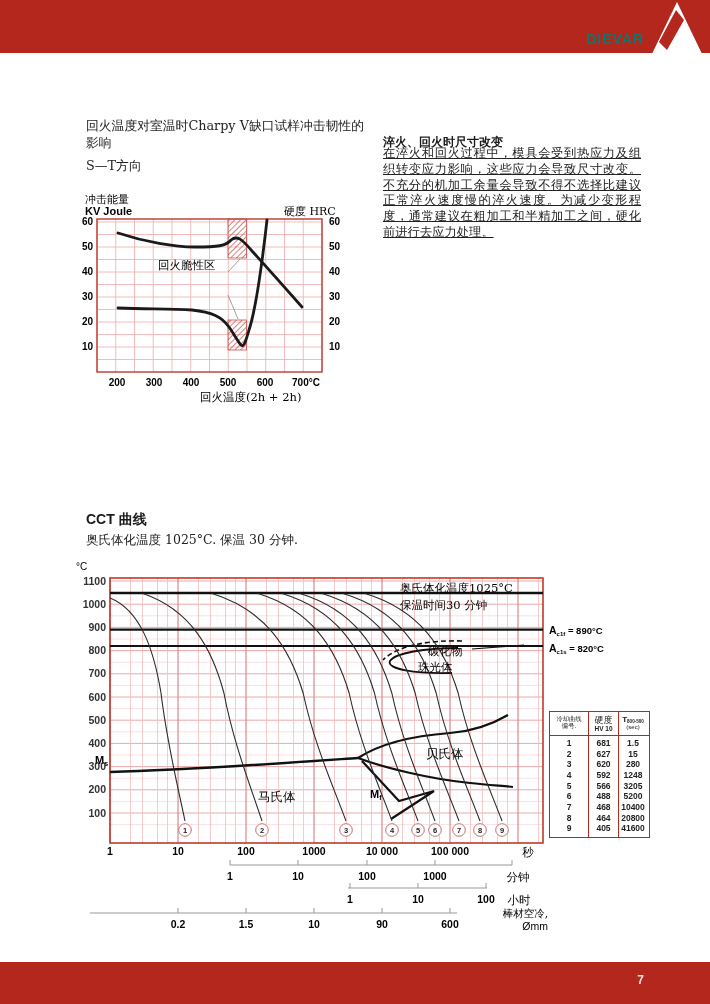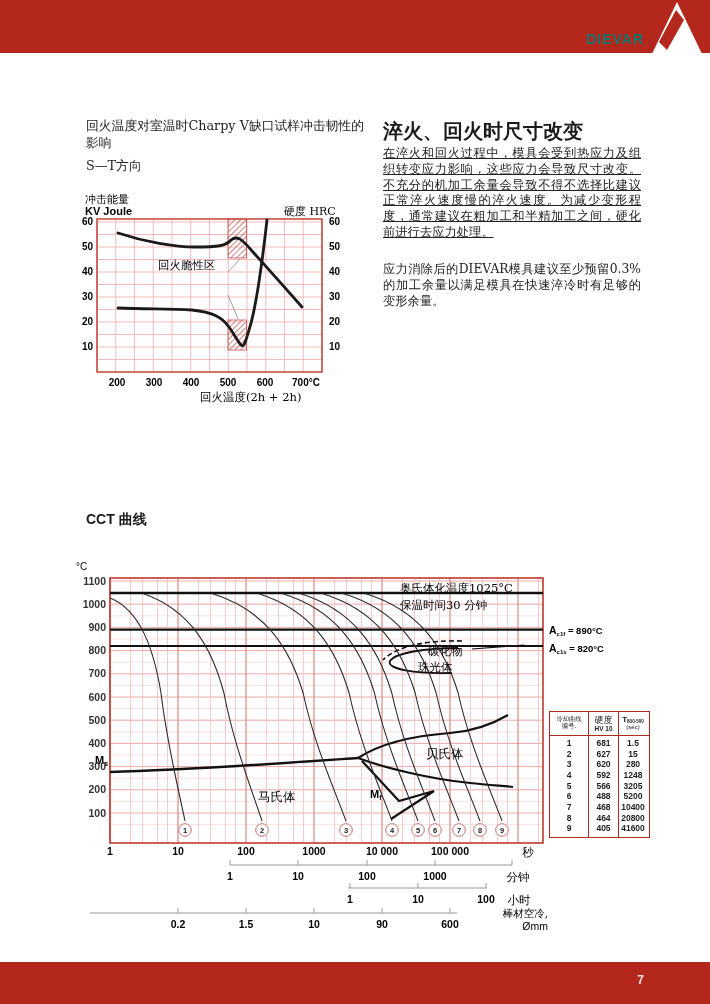--- a/index.html
+++ b/index.html
@@ -9,21 +9,21 @@
   
   #topbar{left:0;top:0;width:710px;height:53px;background:#b3271d;}
   #botbar{left:0;top:962px;width:710px;height:42px;background:#b3271d;}
   #brand{right:66px;top:31px;color:#0f766e;font-weight:bold;font-size:14px;letter-spacing:1px;}
   #pagenum{right:66px;top:973px;color:#f3e2de;font-weight:bold;font-size:12px;}
   
   .kai{font-family:"DejaVu Serif","Liberation Serif",serif;}
   .h-sans{font-family:"Liberation Sans",sans-serif;font-weight:bold;}
   #imp-title{left:86px;top:117px;width:288px;font-size:12.8px;line-height:17px;}
   #imp-dir{left:86px;top:158px;font-size:12.8px;}
-  #dim-title{left:383px;top:118px;font-size:20px;color:#1a1a1a;}
+  #dim-title{left:383px;top:134px;font-size:12px;color:#1a1a1a;}
   .bodytxt{width:258px;font-size:12.3px;line-height:15.8px;text-align:justify;}
   #dim-p1{left:383px;top:146px;text-decoration:underline;}
   #dim-p2{left:383px;top:262px;}
   #cct-title{left:86px;top:511px;font-size:14px;color:#1a1a1a;}
   #cct-sub{left:86px;top:532px;font-size:12.5px;}
   
   #cct-table{left:549px;top:711px;width:99px;border:1.5px solid #b5281e;background:#fff;
              font-size:8.5px;text-align:center;}
   #cct-table .hdr{display:grid;grid-template-columns:38px 30px 29px;border-bottom:1px solid #b5281e;}
   #cct-table .bdy{display:grid;grid-template-columns:38px 30px 29px;}
@@ -116,23 +116,23 @@
     <text x="74" y="193" font-size="10" font-weight="bold" text-anchor="middle">300</text>
     <text x="111" y="193" font-size="10" font-weight="bold" text-anchor="middle">400</text>
     <text x="148" y="193" font-size="10" font-weight="bold" text-anchor="middle">500</text>
     <text x="185" y="193" font-size="10" font-weight="bold" text-anchor="middle">600</text>
     <text x="226" y="193" font-size="10" font-weight="bold" text-anchor="middle">700°C</text>
     <text x="120" y="208" font-size="11.5" class="kai">回火温度(2h + 2h)</text>
   </svg>
 
   <div id="dim-title" class="abs h-sans">淬火、回火时尺寸改变</div>
   <div id="dim-p1" class="abs kai bodytxt">在淬火和回火过程中，模具会受到热应力及组织转变应力影响，这些应力会导致尺寸改变。不充分的机加工余量会导致不得不选择比建议正常淬火速度慢的淬火速度。为减少变形程度，通常建议在粗加工和半精加工之间，硬化前进行去应力处理。</div>
-  <div id="dim-p2" class="abs kai bodytxt">应力消除后的DIEVAR模具建议至少预留0.3% 的加工余量以满足模具在快速淬冷时有足够的变形余量。</div>
 
   <div id="cct-title" class="abs h-sans">CCT 曲线</div>
+  <div id="cct-sub" class="abs kai">奥氏体化温度 1025°C. 保温 30 分钟.</div>
 
   <svg id="c2" class="abs" style="left:0;top:548px" width="710" height="400" viewBox="0 0 710 400">
     <g id="c2-grid">
         <line x1="110" y1="33" x2="543" y2="33" stroke="#eba8a8" stroke-width="1"></line>
         <line x1="110" y1="44.6" x2="543" y2="44.6" stroke="#f7d4d4" stroke-width="0.7"></line>
         <line x1="110" y1="56.2" x2="543" y2="56.2" stroke="#eba8a8" stroke-width="1"></line>
         <line x1="110" y1="67.80000000000001" x2="543" y2="67.80000000000001" stroke="#f7d4d4" stroke-width="0.7"></line>
         <line x1="110" y1="79.4" x2="543" y2="79.4" stroke="#eba8a8" stroke-width="1"></line>
         <line x1="110" y1="91" x2="543" y2="91" stroke="#f7d4d4" stroke-width="0.7"></line>
         <line x1="110" y1="102.60000000000001" x2="543" y2="102.60000000000001" stroke="#eba8a8" stroke-width="1"></line>

